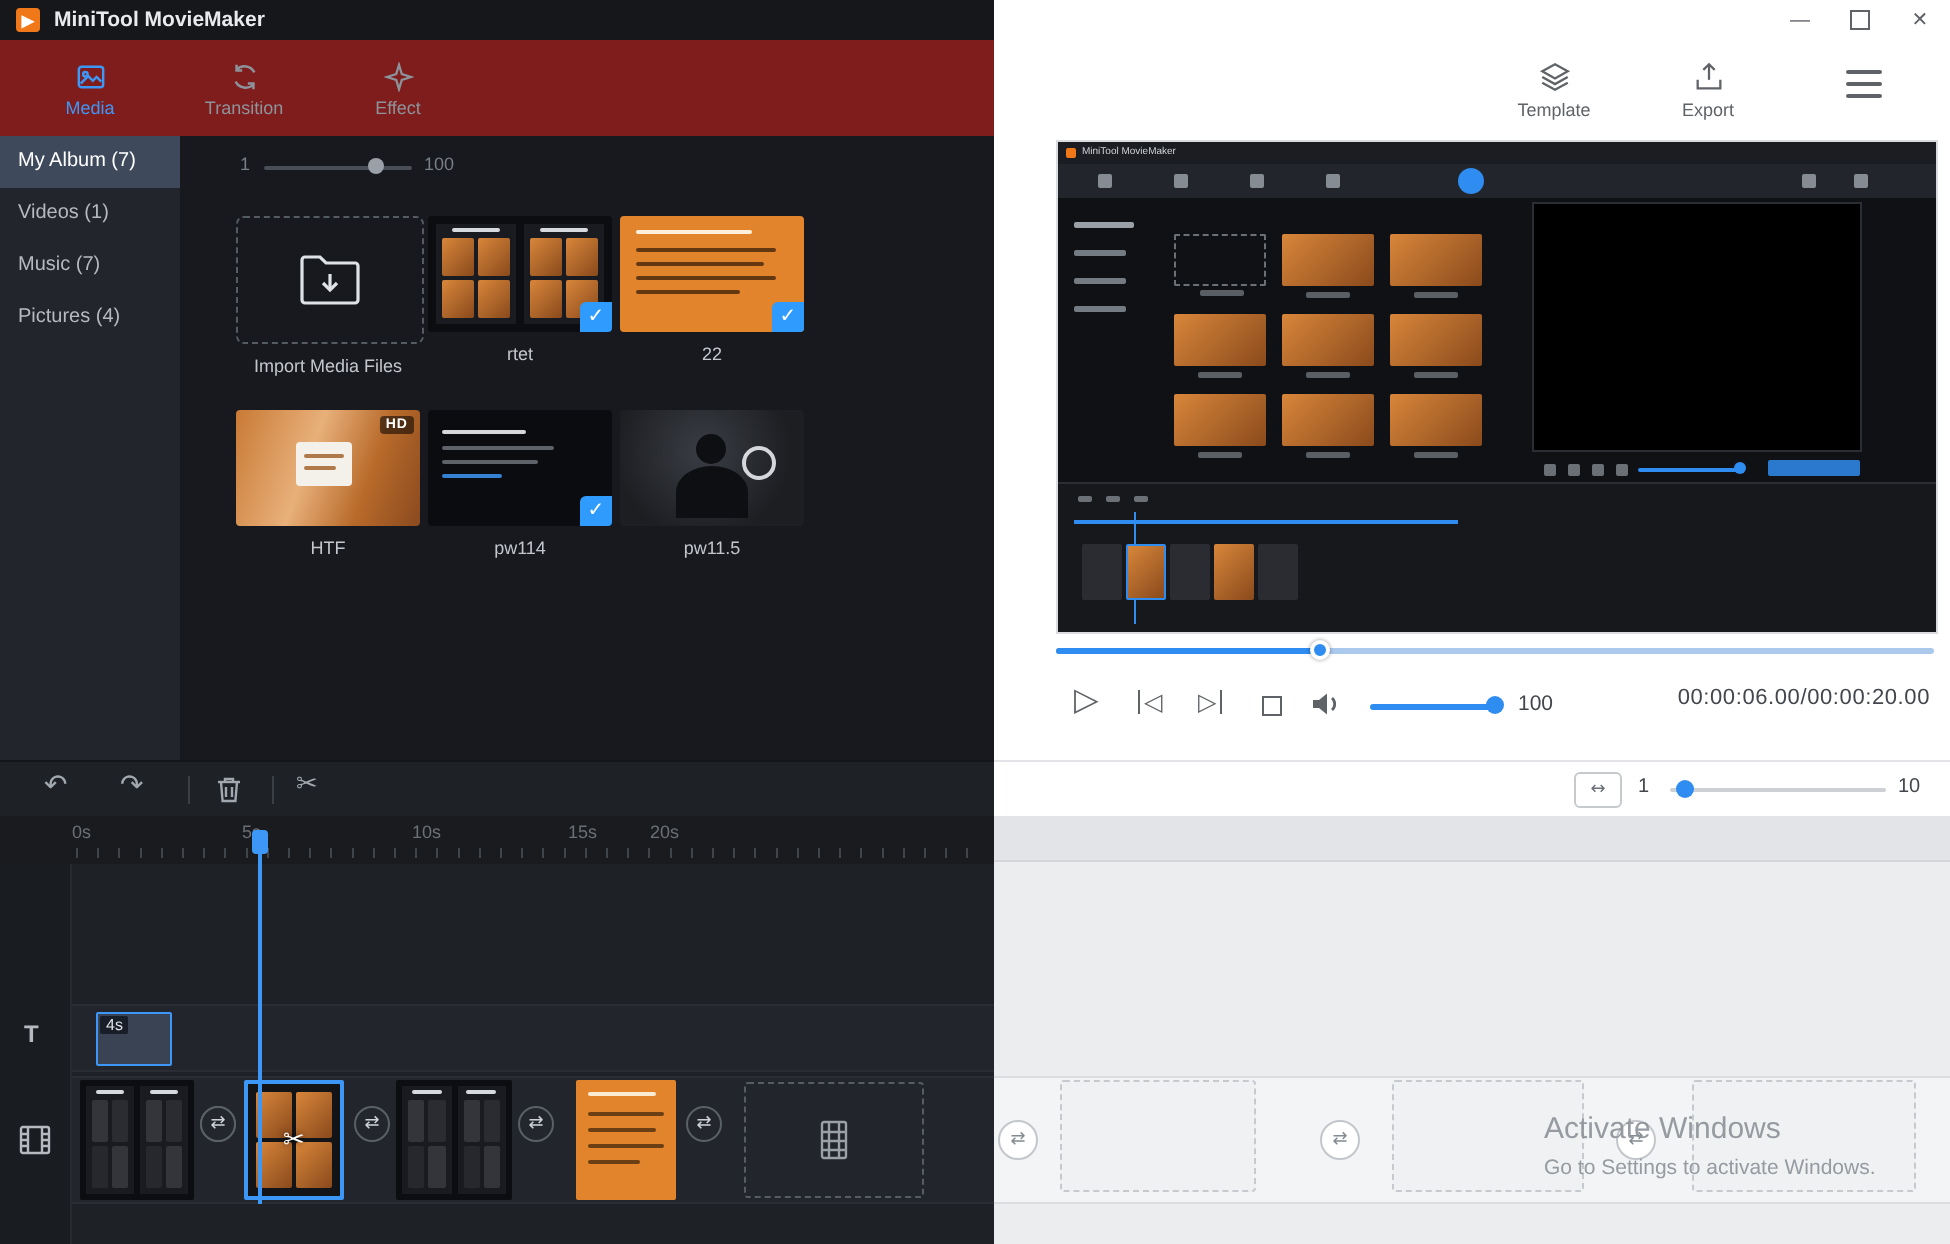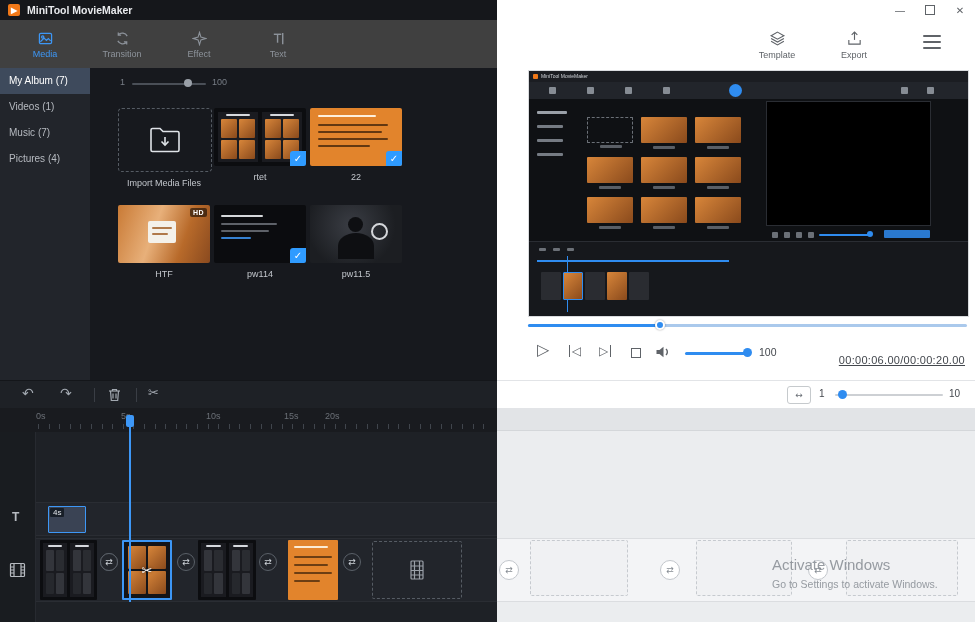--- a/index.html
+++ b/index.html
@@ -12,21 +12,21 @@
   #titlebar-left{left:0;top:0;width:497px;height:20px;background:#15171b;display:flex;align-items:center;}
   #logo{width:12px;height:12px;margin-left:8px;background:#f07818;border-radius:2px;
         color:#fff;font-size:8px;display:flex;align-items:center;justify-content:center;font-weight:bold;}
   #app-title{color:#e8eaed;font-size:10.5px;font-weight:bold;margin-left:7px;}
   #titlebar-right{left:497px;top:0;width:478px;height:20px;background:#ffffff;display:flex;justify-content:flex-end;}
   .winbtn{width:30px;height:20px;display:flex;align-items:center;justify-content:center;
           color:#5f6368;font-size:10px;cursor:default;}
   #max-box{width:8px;height:8px;border:1px solid #5f6368;}
 
   
-  #navbar{left:0;top:20px;width:497px;height:48px;background:#404040;}
+  #navbar{left:0;top:20px;width:497px;height:48px;background:#7f1d1d;}
   .tab{position:absolute;top:5px;width:76px;height:40px;display:flex;flex-direction:column;
        align-items:center;justify-content:center;gap:3px;color:#8d939b;font-size:9px;}
   .tab.active{color:#3d97f6;}
   .tab svg{display:block;}
 
   
   #topright{left:497px;top:20px;width:478px;height:48px;background:#fff;}
   .topbtn{position:absolute;top:6px;width:64px;height:38px;display:flex;flex-direction:column;
           align-items:center;justify-content:center;gap:3px;color:#5f6368;font-size:9px;}
   #hamburger{position:absolute;left:426px;top:15px;width:18px;}
@@ -131,21 +131,21 @@
 
   #seek-track{position:absolute;left:31px;top:256px;width:439px;height:3px;background:#aac9ec;border-radius:2px;}
   #seek-fill{position:absolute;left:0;top:0;width:132px;height:3px;background:#2f8cf0;border-radius:2px;}
   #seek-handle{position:absolute;left:158px;top:252px;width:10px;height:10px;border-radius:50%;background:#2f8cf0;
                border:2px solid #fff;box-shadow:0 0 2px rgba(0,0,0,.4);box-sizing:border-box;}
   .pctl{position:absolute;color:#5f6368;}
   #stop-btn{width:10px;height:10px;border:1.5px solid #5f6368;box-sizing:border-box;}
   #vol-track{position:absolute;left:188px;top:284px;width:62px;height:3px;background:#2f8cf0;border-radius:2px;}
   #vol-handle{position:absolute;left:246px;top:280px;width:9px;height:9px;border-radius:50%;background:#2f8cf0;}
   #vol-value{position:absolute;left:262px;top:278px;font-size:10.5px;color:#43474d;}
-  #timecode{position:absolute;right:10px;top:286px;font-size:11px;color:#43474d;letter-spacing:.3px;text-decoration:underline;}
+  #timecode{position:absolute;right:10px;top:275px;font-size:11px;color:#43474d;letter-spacing:.3px;}
 
   
   #zoom-row{left:497px;top:380px;width:478px;height:28px;background:#fff;border-top:1px solid #e2e4e7;box-sizing:border-box;}
   #fit-btn{position:absolute;left:290px;top:5px;width:22px;height:16px;border:1px solid #c6cacd;border-radius:3px;
            display:flex;align-items:center;justify-content:center;color:#6b7077;font-size:9px;}
   #tl-zoom-track{position:absolute;left:338px;top:13px;width:108px;height:2px;background:#cdd0d4;border-radius:1px;}
   #tl-zoom-handle{position:absolute;left:341px;top:9px;width:9px;height:9px;border-radius:50%;background:#2f8cf0;}
   .zlabel{position:absolute;top:7px;font-size:10px;color:#43474d;}
 </style>
 </head>
@@ -181,28 +181,20 @@
         <path d="M3.5 1.5 v3 h3" fill="none"></path>
           <path d="M12.5 14.5 v-3 h-3" fill="none"></path>
       </svg>
       <span>Transition</span>
     </div>
     <div class="tab" style="left:161px">
       <svg width="15" height="15" viewBox="0 0 16 16" fill="none" stroke="currentColor" stroke-width="1.2">
         <path d="M8 1.5 L9.5 6.5 L14.5 8 L9.5 9.5 L8 14.5 L6.5 9.5 L1.5 8 L6.5 6.5 Z"></path>
       </svg>
       <span>Effect</span>
-    </div>
-    <div class="tab" style="left:240px">
-      <svg width="15" height="15" viewBox="0 0 16 16" fill="none" stroke="currentColor" stroke-width="1.5">
-        <path d="M3 3.5 h8"></path>
-          <path d="M7 3.5 v9"></path>
-          <path d="M12.5 2 v12"></path>
-      </svg>
-      <span>Text</span>
     </div>
   </div>
 
   <div class="abs" id="topright">
     <div class="topbtn" style="left:248px">
       <svg width="17" height="17" viewBox="0 0 24 24" fill="none" stroke="currentColor" stroke-width="1.6">
         <path d="M12 3 L21 8 L12 13 L3 8 Z"></path>
           <path d="M3 12 l9 5 9-5"></path>
           <path d="M3 16 l9 5 9-5"></path>
       </svg>

